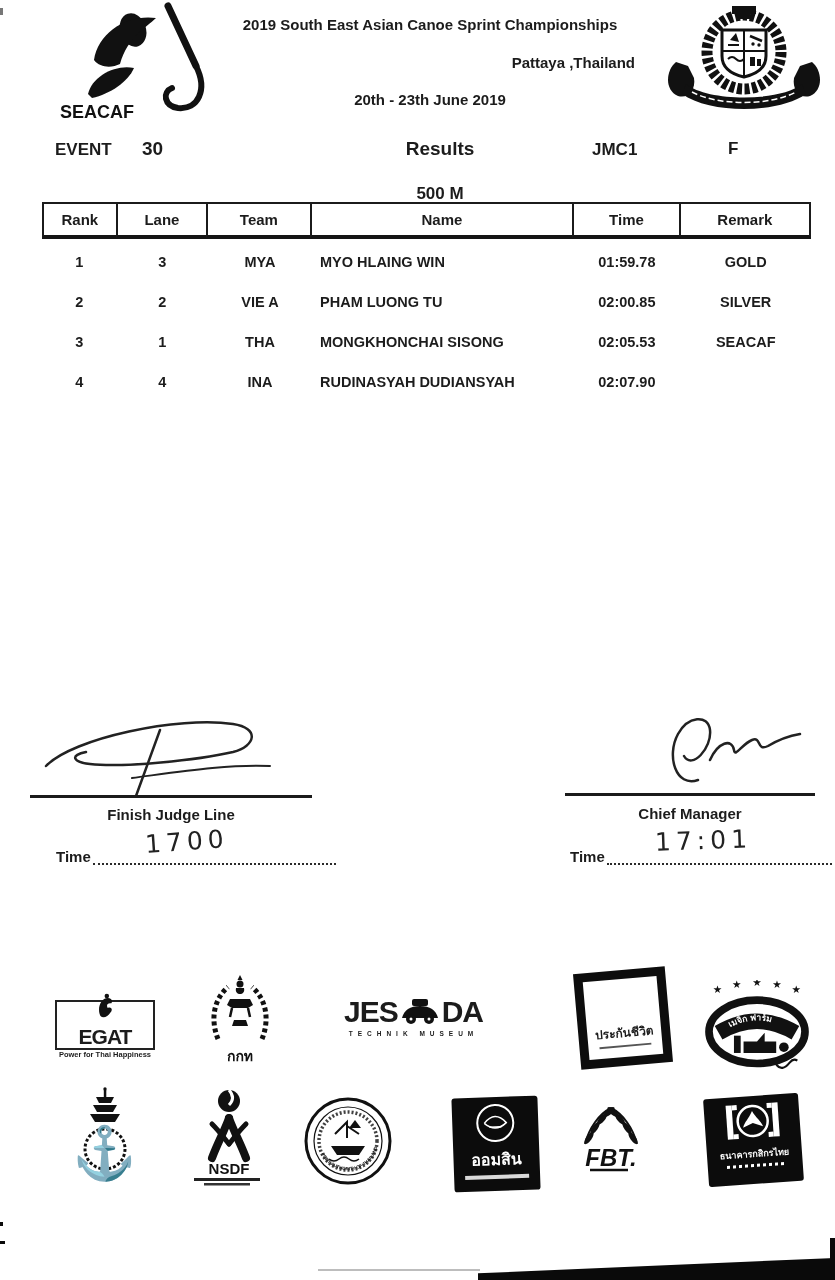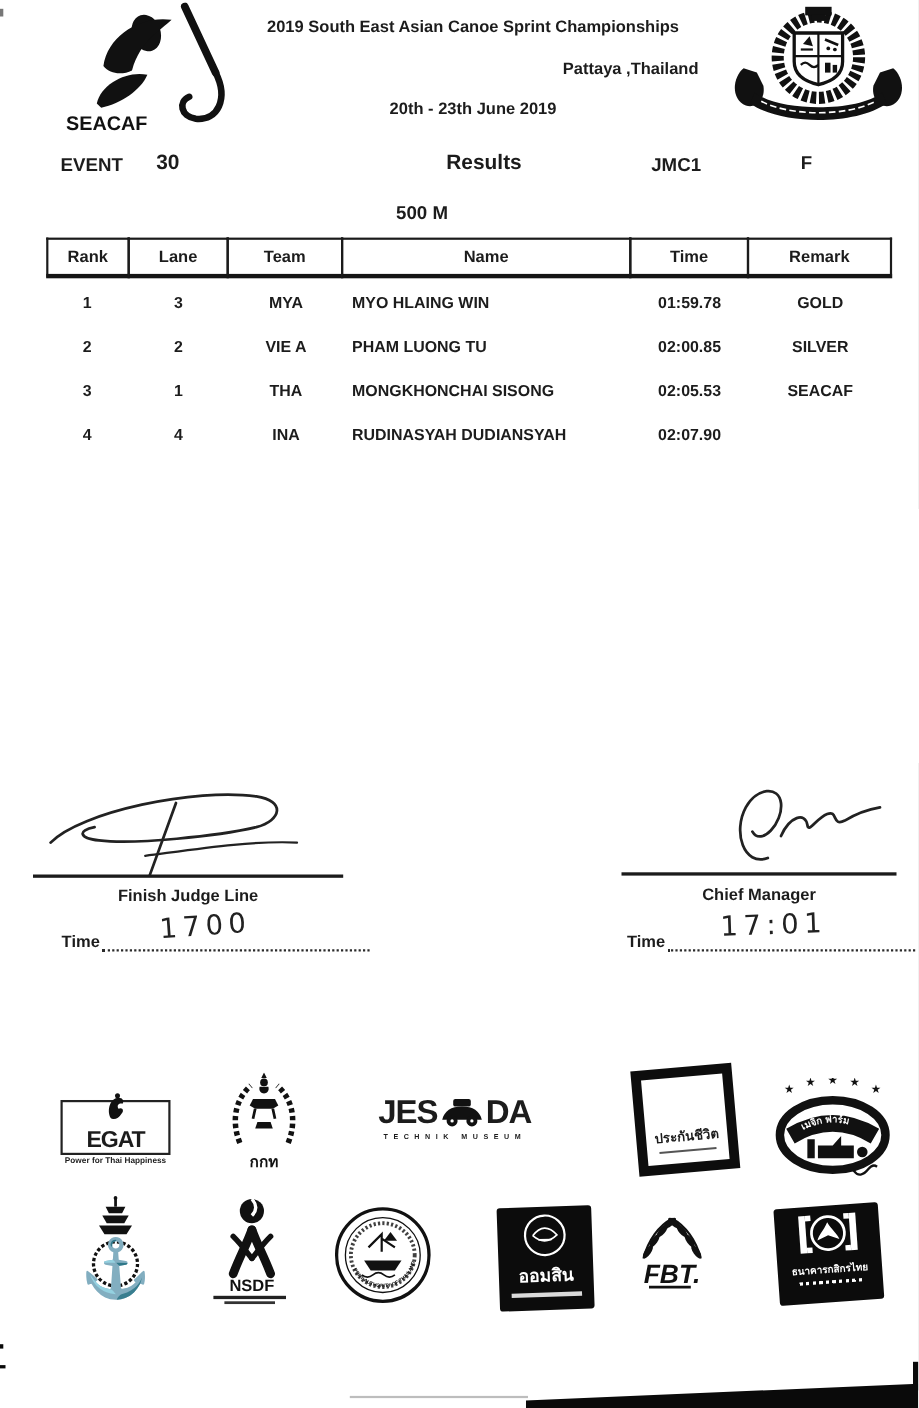--- a/index.html
+++ b/index.html
@@ -8,21 +8,21 @@
   .abs{position:absolute;}
   
   .title-block{left:225px;top:16px;width:410px;text-align:center;}
   .t1{font-size:15px;font-weight:bold;}
   .t2{font-size:15px;font-weight:bold;margin-top:21px;text-align:right;}
   .t3{font-size:15px;font-weight:bold;margin-top:20px;}
   
   .evt{font-weight:bold;font-size:17px;}
   .results{font-size:19px;font-weight:bold;}
   
-  .rtable{left:42px;top:216px;width:769px;}
+  .rtable{left:42px;top:202px;width:769px;}
   .thead{display:flex;}
   .th{box-sizing:border-box;border:2px solid #1b1b1b;border-bottom:4px solid #151515;
       height:37px;line-height:31px;text-align:center;font-weight:bold;font-size:15px;margin-left:-2px;}
   .th:first-child{margin-left:0;}
   .trow{display:flex;height:40px;line-height:40px;font-size:14.5px;font-weight:600;}
   .td{box-sizing:border-box;text-align:center;}
   .td.name{text-align:left;padding-left:8px;}
   .c0{width:76px;} .c1{width:93px;} .c2{width:106px;} .c3{width:266px;} .c4{width:109px;} .c5{width:133px;}
   .tbody{padding-top:3px;}
   
@@ -97,21 +97,21 @@
     <path d="M154,56 C164,64 166,84 152,90 C142,93 134,84 136,72 L142,60 Z" fill="#111"></path>
     <path d="M28,78 C50,96 122,96 144,78 L148,88 C120,108 52,108 24,88 Z" fill="#111"></path>
     <path d="M34,86 C60,100 112,100 138,86" stroke="#fff" stroke-width="1.5" stroke-dasharray="6 3" fill="none"></path>
   </svg>
 
   <div class="abs evt" style="left:55px;top:140px;">EVENT</div>
   <div class="abs evt" style="left:142px;top:138px;font-size:19px;">30</div>
   <div class="abs results" style="left:360px;top:138px;width:160px;text-align:center;">Results</div>
   <div class="abs evt" style="left:592px;top:140px;">JMC1</div>
   <div class="abs evt" style="left:728px;top:139px;">F</div>
-  <div class="abs evt" style="left:360px;top:184px;width:160px;text-align:left;">500 M</div>
+  <div class="abs evt" style="left:360px;top:184px;width:160px;text-align:center;">500 M</div>
 
   <div class="abs rtable">
     <div class="thead">
       <div class="th c0">Rank</div>
       <div class="th c1">Lane</div>
       <div class="th c2">Team</div>
       <div class="th c3">Name</div>
       <div class="th c4">Time</div>
       <div class="th c5">Remark</div>
     </div>

